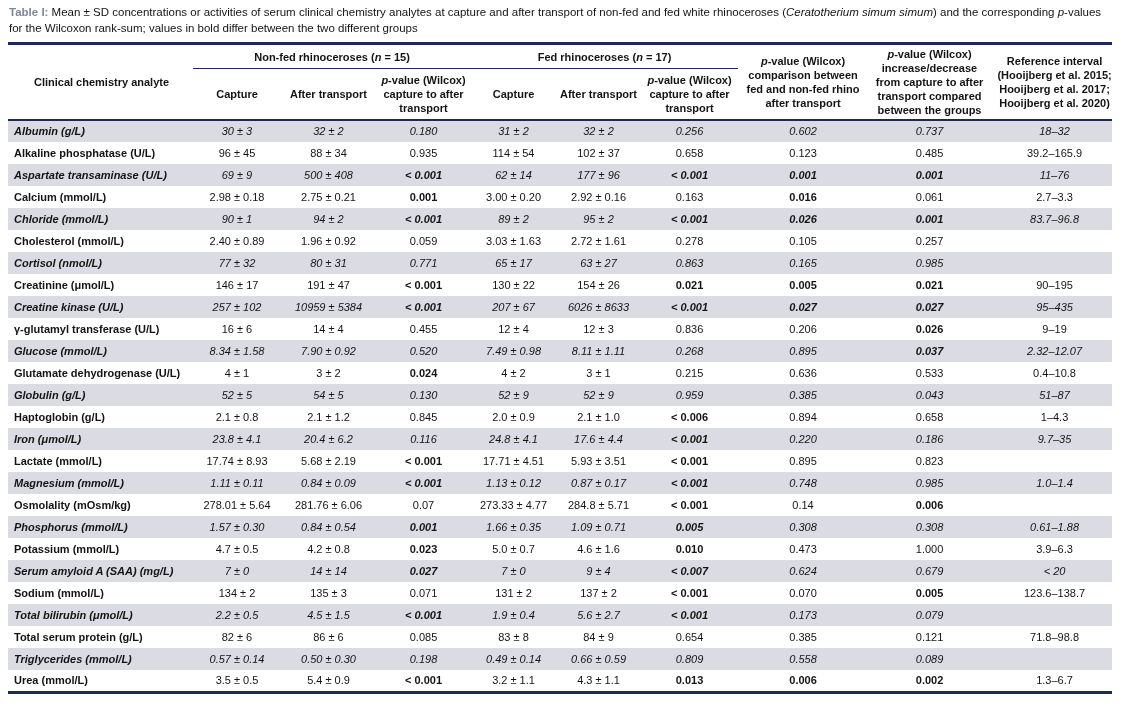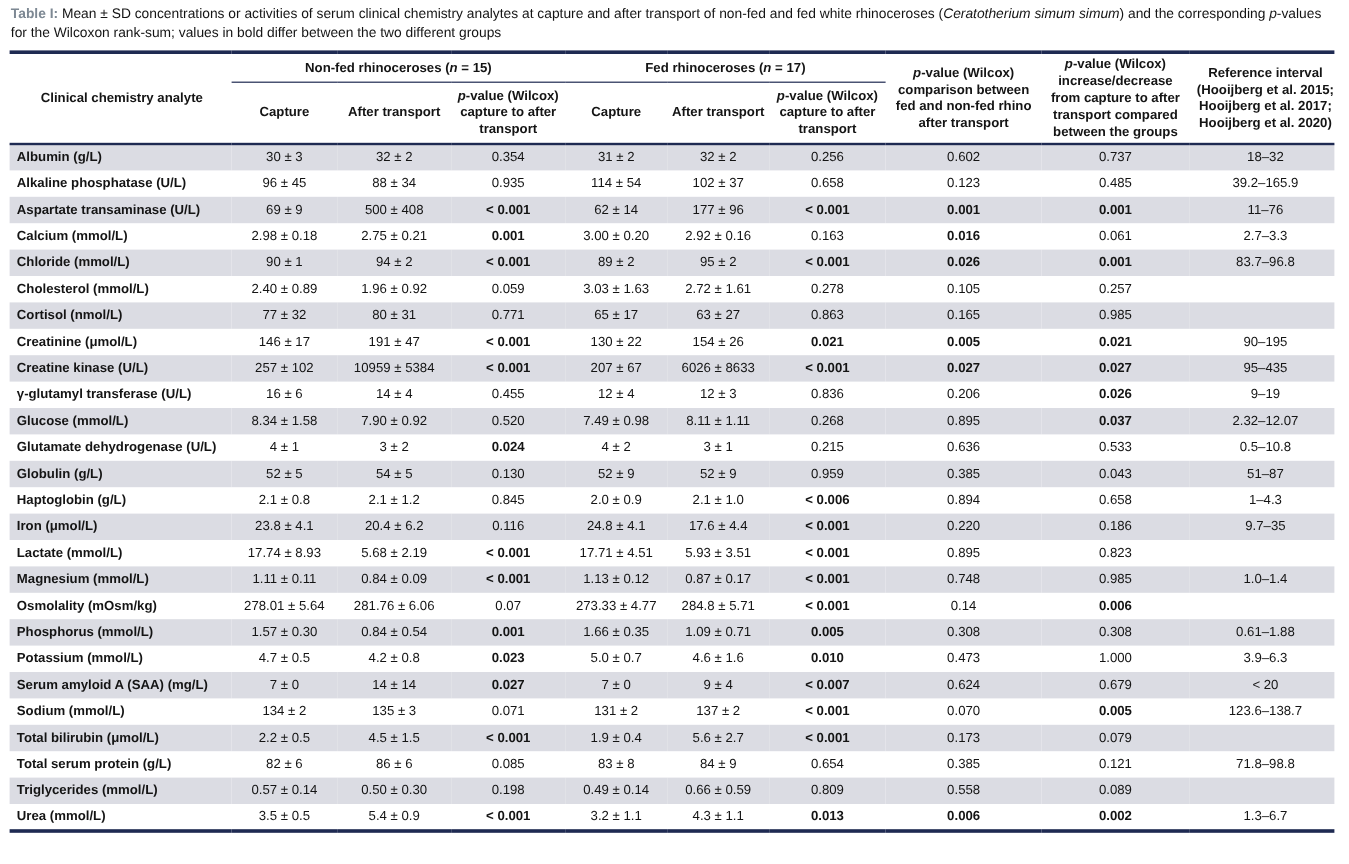--- a/index.html
+++ b/index.html
@@ -50,21 +50,21 @@
     vertical-align: middle;
     height: 22px;
     padding: 1px 4px;
     line-height: 1.2;
   }
   tbody td.analyte {
     text-align: left;
     font-weight: bold;
     padding-left: 6px;
   }
-  tbody tr.stripe { background: var(--stripe); }
+  tbody tr.stripe { background: var(--stripe); font-style: italic; }
   .bold { font-weight: bold; }
   i { font-style: italic; }
 </style>
 </head>
 <body>
 
 <div class="page">
 
   <div class="caption">
     <span class="cap-label">Table I:</span>
@@ -100,21 +100,21 @@
         <th>Capture</th>
         <th>After transport</th>
         <th><i>p</i>-value (Wilcox) capture to after transport</th>
       </tr>
     </thead>
     <tbody>
         <tr class="stripe">
     <td class="analyte">Albumin (g/L)</td>
     <td>30 ± 3</td>
     <td>32 ± 2</td>
-    <td>0.354</td>
+    <td>0.180</td>
     <td>31 ± 2</td>
     <td>32 ± 2</td>
     <td>0.256</td>
     <td>0.602</td>
     <td>0.737</td>
     <td>18–32</td>
   </tr>
         <tr>
     <td class="analyte">Alkaline phosphatase (U/L)</td>
     <td>96 ± 45</td>
@@ -238,21 +238,21 @@
         <tr>
     <td class="analyte">Glutamate dehydrogenase (U/L)</td>
     <td>4 ± 1</td>
     <td>3 ± 2</td>
     <td class="bold">0.024</td>
     <td>4 ± 2</td>
     <td>3 ± 1</td>
     <td>0.215</td>
     <td>0.636</td>
     <td>0.533</td>
-    <td>0.5–10.8</td>
+    <td>0.4–10.8</td>
   </tr>
         <tr class="stripe">
     <td class="analyte">Globulin (g/L)</td>
     <td>52 ± 5</td>
     <td>54 ± 5</td>
     <td>0.130</td>
     <td>52 ± 9</td>
     <td>52 ± 9</td>
     <td>0.959</td>
     <td>0.385</td>

